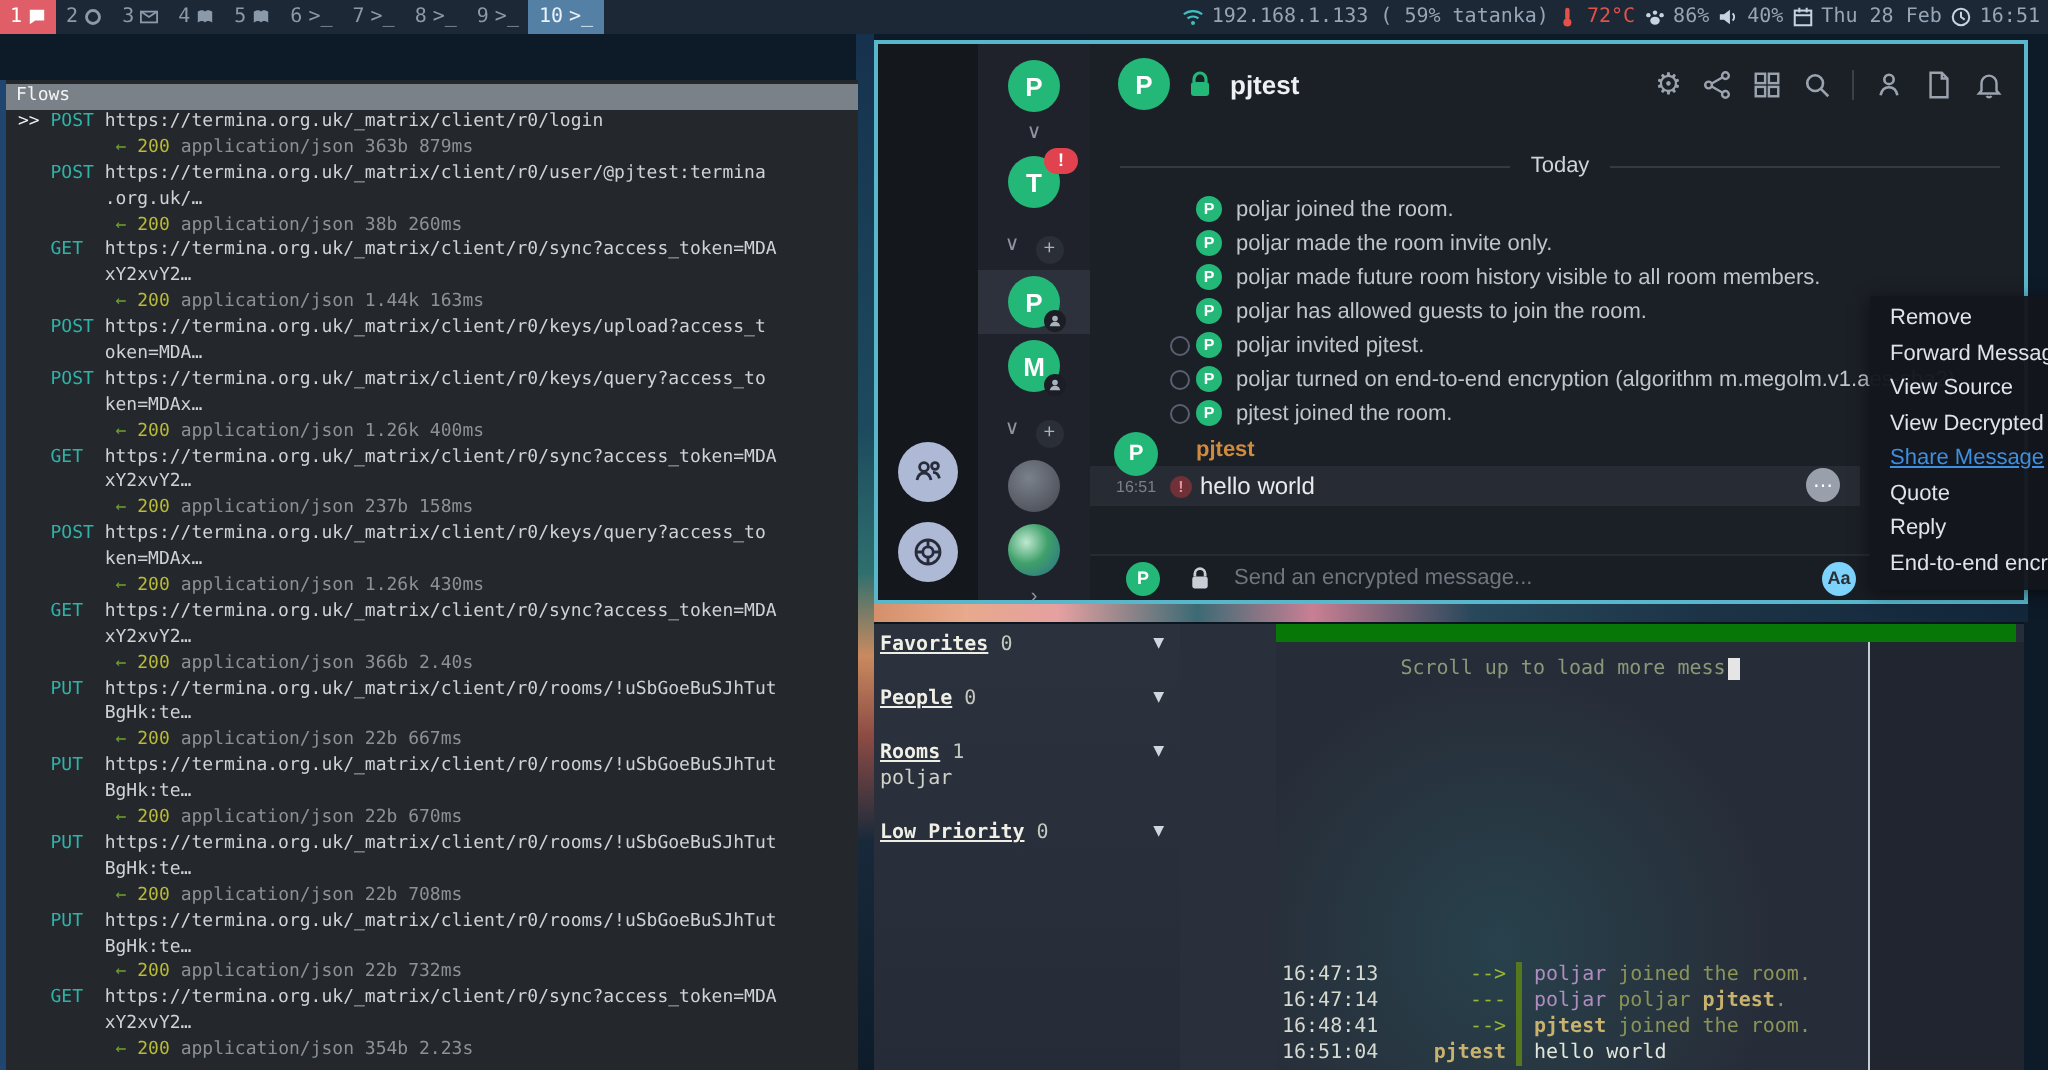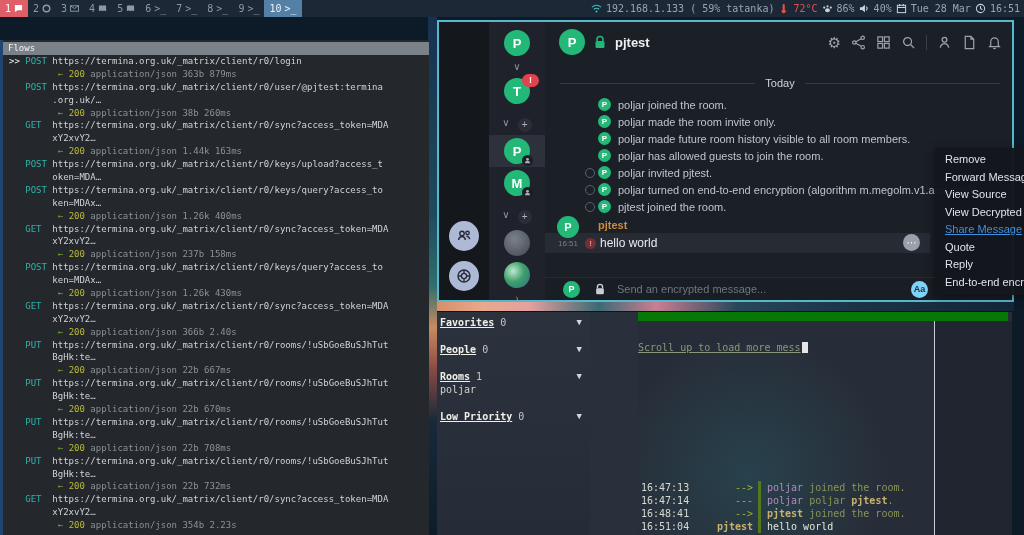--- a/index.html
+++ b/index.html
@@ -119,22 +119,22 @@
   .tui-sidebar{width:153px;flex:none;position:relative;padding:5px 0 0 3px;box-sizing:border-box;
     background:linear-gradient(180deg,#2b323e,#262c37);}
   .sect{position:relative;height:13px;margin-bottom:14px;font-size:10px;}
   .sect .slabel{font-weight:bold;color:#f0efe6;text-decoration:underline;}
   .sect .scount{color:#c4c8bd;margin-left:6px;}
   .sect .tri{position:absolute;right:8px;top:0;color:#cfd6dd;font-size:9px;}
   .room-row{height:13px;font-size:10px;color:#cfd2c8;margin-bottom:14px;}
   .tui-buffer{flex:1;position:relative;min-width:0;
     background:radial-gradient(circle at 30% 72%,rgba(42,118,128,.28),rgba(0,0,0,0) 45%),#272d38;}
   .topic-bar{height:9px;background:#077807;margin-right:4px;}
-  .notice{width:296px;box-sizing:border-box;text-align:left;padding-right:2px;margin-top:21px;
-    font-size:10px;color:#8a9878;white-space:pre;text-decoration:underline;}
+  .notice{width:296px;box-sizing:border-box;text-align:center;padding-right:2px;margin-top:8px;
+    font-size:10px;color:#8a9878;white-space:pre;}
   .cursor-block{display:inline-block;width:6px;height:11px;background:#e5e5e5;vertical-align:text-bottom;margin-left:1px;}
   .pane-sep{position:absolute;left:296px;top:9px;bottom:0;width:1px;background:#c6ccd4;}
   .pane-right-shade{position:absolute;left:297px;right:0;top:9px;bottom:0;background:rgba(10,16,24,.25);}
   .chatlog{position:absolute;left:0;bottom:2px;width:296px;}
   .cl{height:13px;line-height:13px;font-size:10px;white-space:pre;display:flex;}
   .cl .t{display:inline-block;width:64px;padding-left:3px;color:#d6d9cf;flex:none;}
   .cl .pfx{display:inline-block;width:48px;text-align:right;flex:none;}
   .cl .body{border-left:3px solid #55781f;margin-left:5px;padding-left:6px;}
   .c-join{color:#9ab636;}
   .c-purple{color:#b08cc0;}
@@ -243,21 +243,21 @@
           <path d="M8 4a3 3 0 0 1 0 4" fill="none" stroke="currentColor" stroke-width="1.1"></path>
         </svg>
     </span>
     <span>40%</span>
     <span class="sicon">
       <svg viewBox="0 0 12 12" fill="none" stroke="currentColor" stroke-width="1.1">
           <rect x="1.5" y="2.5" width="9" height="8"></rect>
           <path d="M1.5 5h9M4 1v2.5M8 1v2.5"></path>
         </svg>
     </span>
-    <span>Tue 28 Mar</span>
+    <span>Thu 28 Feb</span>
     <span class="sicon">
       <svg viewBox="0 0 12 12" fill="none" stroke="currentColor" stroke-width="1.1">
           <circle cx="6" cy="6" r="4.5"></circle>
           <path d="M6 3.2V6l2 1.4"></path>
         </svg>
     </span>
     <span>16:51</span>
   </div>
 </div>
 

